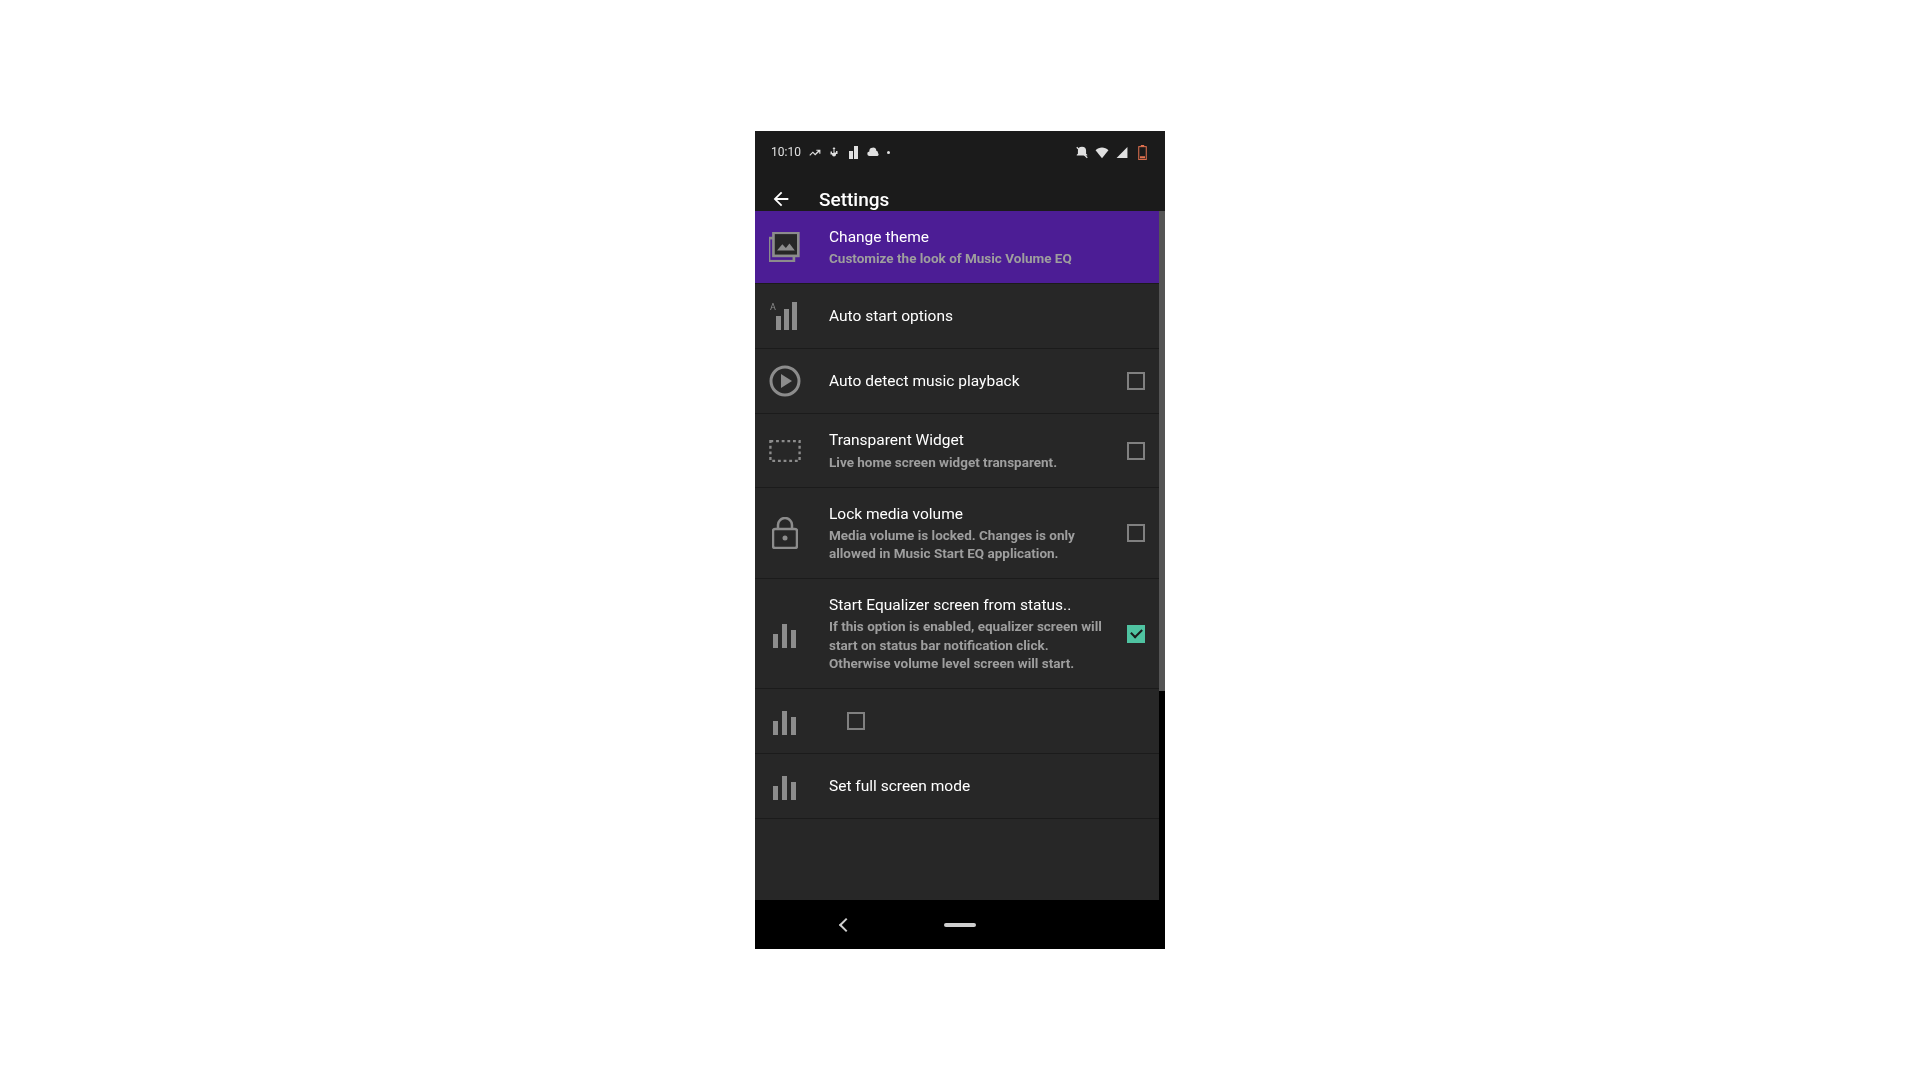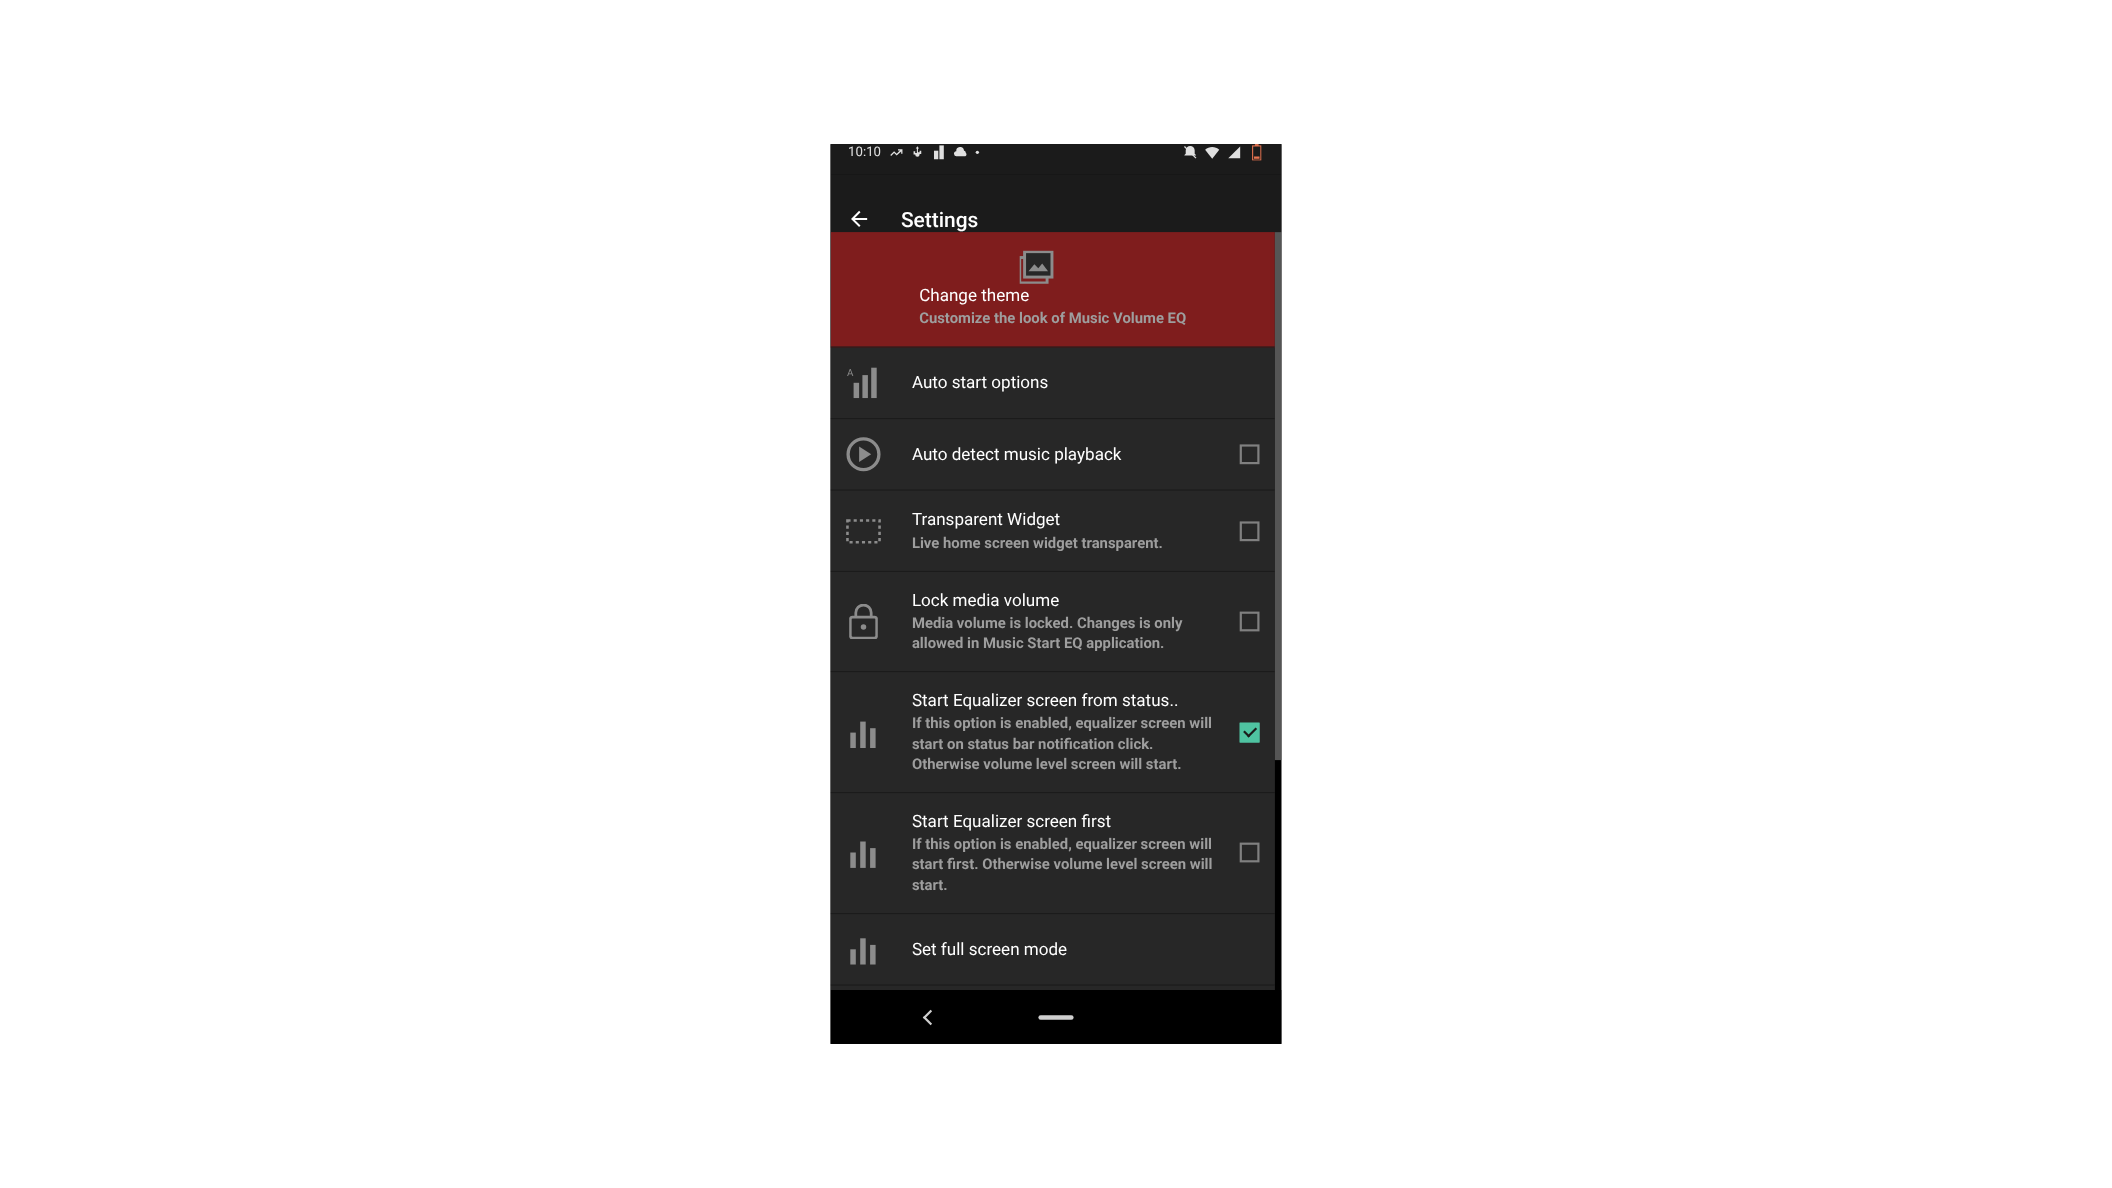--- a/index.html
+++ b/index.html
@@ -16,21 +16,21 @@
   width: 410px;
   height: 818px;
   background: #000000;
   position: relative;
   overflow: hidden;
 }
 .status-bar {
   height: 28px;
   background: #1b1b1b;
   display: flex;
-  align-items: flex-start;
+  align-items: flex-end;
   justify-content: space-between;
   padding: 0 16px;
   font-size: 12px;
   color: #e0e0e0;
 }
 .status-left { display: flex; align-items: center; gap: 6px; }
 .status-right { display: flex; align-items: center; gap: 6px; }
 .status-icon { width: 14px; height: 14px; display: inline-flex; align-items: center; justify-content: center; }
 .app-bar {
   height: 52px;
@@ -69,21 +69,21 @@
   border-radius: 0;
 }
 .setting-item {
   display: flex;
   align-items: center;
   padding: 16px 14px;
   border-bottom: 1px solid #1b1b1b;
   cursor: pointer;
   min-height: 56px;
 }
-.setting-item:first-child { background: #7f1d1d; flex-direction: column; }
+.setting-item:first-child { background: #4c1d95; }
 .setting-icon {
   width: 32px;
   height: 32px;
   margin-right: 28px;
   display: flex;
   align-items: center;
   justify-content: center;
   flex-shrink: 0;
   color: #8c8c8c;
 }
@@ -304,24 +304,20 @@
         <div class="checkbox checked"></div>
       </div>
       <div class="setting-item">
         <div class="setting-icon">
           <svg width="28" height="28" viewBox="0 0 28 28">
             <rect x="2" y="14" width="5" height="14" fill="#8c8c8c"></rect>
             <rect x="11" y="4" width="5" height="24" fill="#8c8c8c"></rect>
             <rect x="20" y="10" width="5" height="18" fill="#8c8c8c"></rect>
           </svg>
         </div>
-        <div class="setting-text">
-          <div class="setting-title">Start Equalizer screen first</div>
-          <div class="setting-subtitle">If this option is enabled, equalizer screen will start first. Otherwise volume level screen will start.</div>
-        </div>
         <div class="checkbox"></div>
       </div>
       <div class="setting-item">
         <div class="setting-icon">
           <svg width="28" height="28" viewBox="0 0 28 28">
             <rect x="2" y="14" width="5" height="14" fill="#8c8c8c"></rect>
             <rect x="11" y="4" width="5" height="24" fill="#8c8c8c"></rect>
             <rect x="20" y="10" width="5" height="18" fill="#8c8c8c"></rect>
           </svg>
         </div>

